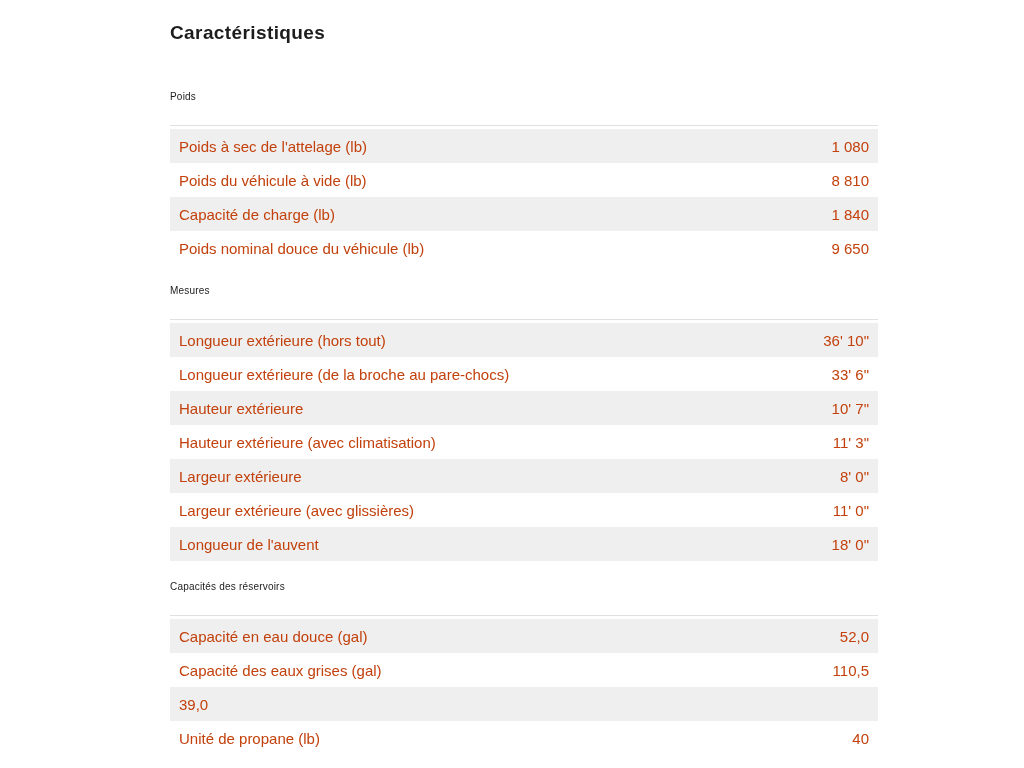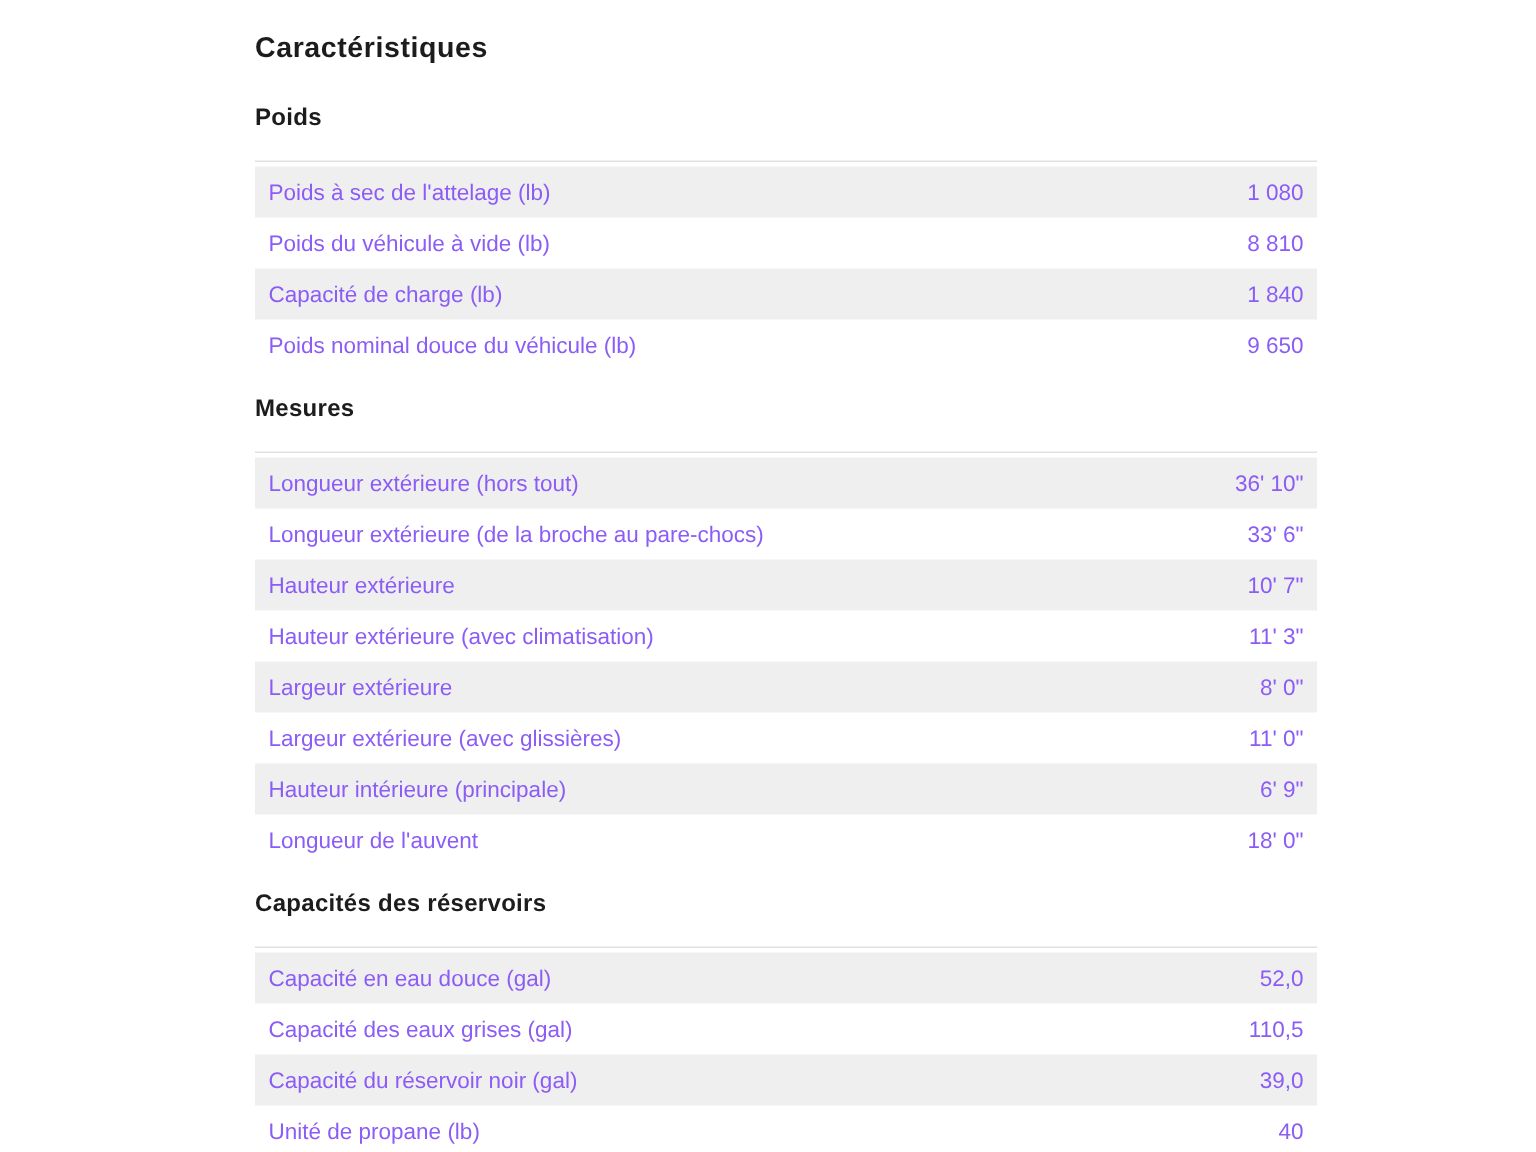--- a/index.html
+++ b/index.html
@@ -5,35 +5,35 @@
   * { margin: 0; padding: 0; box-sizing: border-box; }
   html, body { background: #ffffff; }
   body {
     width: 1024px; height: 768px; overflow: hidden; position: relative;
     font-family: "Liberation Sans", sans-serif;
     -webkit-font-smoothing: antialiased;
   }
   main { position: absolute; left: 170px; top: 22px; width: 708px; }
   h1 {
     font-size: 19px; font-weight: 700; color: #1d1c1c;
-    letter-spacing: 0.4px; line-height: 22px; margin-bottom: 27px;
+    letter-spacing: 0.4px; line-height: 22px; margin-bottom: 45px;
   }
   h2 {
-    font-size: 16px; font-weight: 700; color: #1d1c1c;
+    font-size: 10px; font-weight: 400; color: #1d1c1c;
     letter-spacing: 0.2px; line-height: 16px; margin-bottom: 20px;
   }
   .spec-table {
     border-top: 1px solid #e1e0e0;
     padding-top: 3px;
     margin-bottom: 18px;
   }
   .row {
     display: flex; justify-content: space-between; align-items: center;
     height: 34px; padding: 0 9px;
-    font-size: 15px; color: #8b5cf6;
+    font-size: 15px; color: #c2410c;
   }
   .row:nth-child(odd) { background: #f0efef; }
   .lbl { text-align: left; white-space: nowrap; }
   .val { white-space: nowrap; }
 </style>
 </head>
 <body>
 
 <main>
   <h1>Caractéristiques</h1>
@@ -81,43 +81,38 @@
       </div>
       <div class="row">
         <span class="lbl">Largeur extérieure</span>
         <span class="val">8' 0"</span>
       </div>
       <div class="row">
         <span class="lbl">Largeur extérieure (avec glissières)</span>
         <span class="val">11' 0"</span>
       </div>
       <div class="row">
-        <span class="lbl">Hauteur intérieure (principale)</span>
-        <span class="val">6' 9"</span>
-      </div>
-      <div class="row">
         <span class="lbl">Longueur de l'auvent</span>
         <span class="val">18' 0"</span>
       </div>
     </div>
   </section>
 
   <section>
     <h2>Capacités des réservoirs</h2>
     <div class="spec-table">
       <div class="row">
         <span class="lbl">Capacité en eau douce (gal)</span>
         <span class="val">52,0</span>
       </div>
       <div class="row">
         <span class="lbl">Capacité des eaux grises (gal)</span>
         <span class="val">110,5</span>
       </div>
       <div class="row">
-        <span class="lbl">Capacité du réservoir noir (gal)</span>
         <span class="val">39,0</span>
       </div>
       <div class="row">
         <span class="lbl">Unité de propane (lb)</span>
         <span class="val">40</span>
       </div>
     </div>
   </section>
 </main>
 

